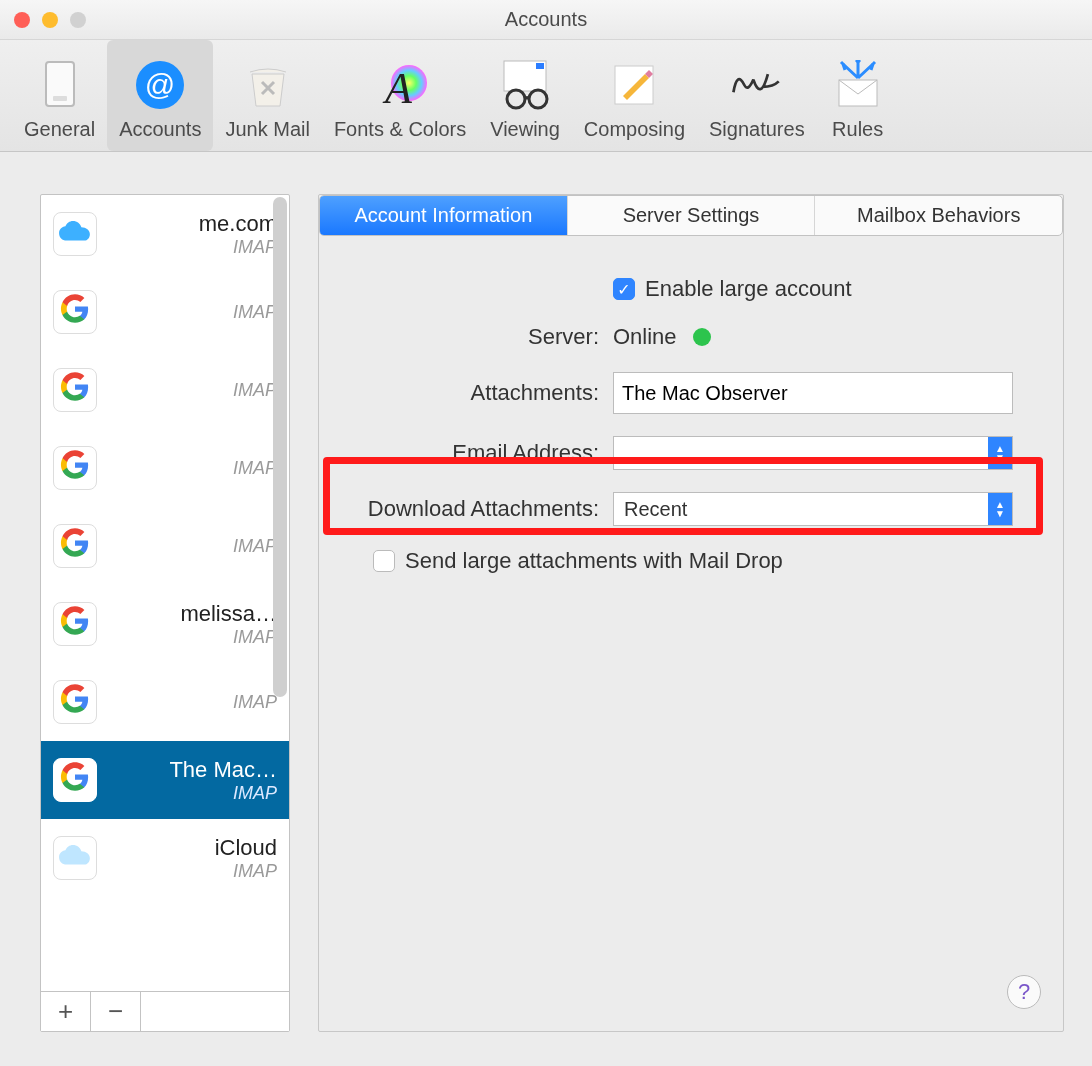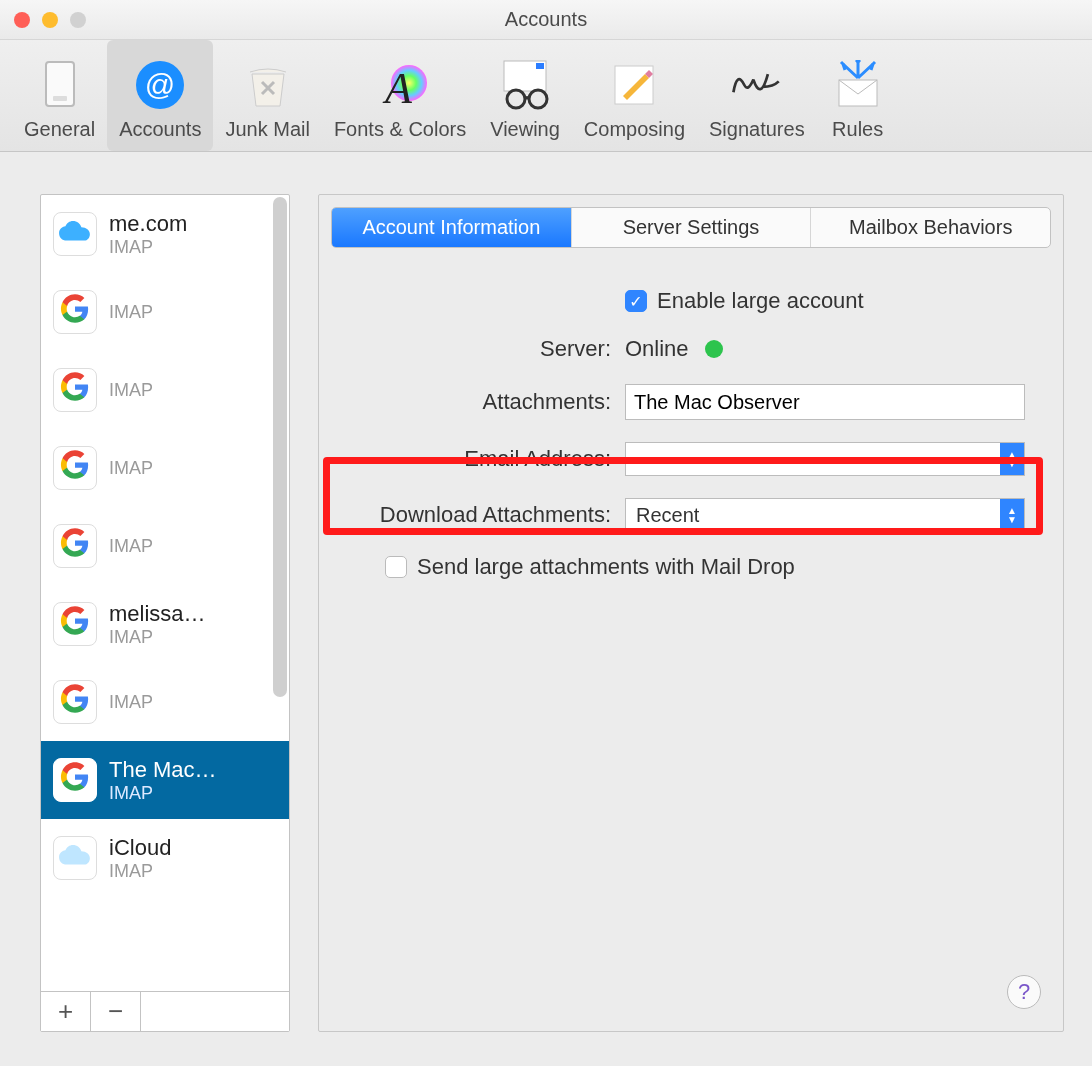--- a/index.html
+++ b/index.html
@@ -69,38 +69,39 @@
     background:#fff;
     display:flex; flex-direction:column;
   }
   .sidebar-scroll {
     flex:1;
     overflow-y:hidden;
     position:relative;
   }
   .account-list {
     list-style:none;
+    text-align:right;
   }
   .acct {
     display:flex; align-items:center;
     gap:12px;
     padding: 10px 12px;
     height:78px;
   }
   .acct.selected { background:#0369a1; color:#fff; }
   .acct-icon {
     width:44px; height:44px; border:1px solid #ddd; border-radius:8px;
     display:flex; align-items:center; justify-content:center;
     background:#fff; font-size:28px; font-weight:bold;
   }
   .acct.selected .acct-icon { border-color:#fff; }
   .acct-text { flex:1; overflow:hidden; }
   .acct-name { font-size:22px; color:#222; white-space:nowrap; overflow:hidden; text-overflow:ellipsis; }
   .acct.selected .acct-name { color:#fff; }
-  .acct-proto { font-size:18px; color:#9a9a9a; }
+  .acct-proto { font-size:18px; color:#9a9a9a;font-style:italic; }
   .acct.selected .acct-proto { color:#dce9ff; }
 
   .scrollbar-fake {
     position:absolute; right:2px; top:2px; width:14px; height:500px;
     background:#cfcfcf; border-radius:7px;
   }
 
   .sidebar-footer {
     height:40px; border-top:1px solid #c3c3c3;
     display:flex;
@@ -111,21 +112,21 @@
     display:flex; align-items:center; justify-content:center;
     font-size:26px; color:#555;
   }
 
   .main-panel {
     flex:1;
     border:1px solid #c7c7c7;
     border-radius:2px;
     background:#ececec;
     position:relative;
-    padding: 12px;
+    padding: 0;
   }
   .seg-tabs {
     display:flex;
     border:1px solid #c2c2c2;
     border-radius:5px;
     overflow:hidden;
     background:#fafafa;
     margin: 0 auto;
   }
   .seg-tab {
@@ -143,21 +144,21 @@
     margin-top: 40px;
     display:grid;
     grid-template-columns: 280px 420px;
     column-gap: 14px;
     row-gap: 22px;
     align-items:center;
   }
   .lbl { text-align:right; font-size:22px; color:#333; }
   .val { display:flex; align-items:center; gap:10px; font-size:22px; color:#333; }
   input.text-field {
-    width:400px; height:36px; border:1px solid #bcbcbc; font-size:20px; padding:2px 8px;
+    width:400px; height:42px; border:1px solid #bcbcbc; font-size:20px; padding:2px 8px;
     background:#fff;
   }
   .select {
     width:400px; height:34px; border:1px solid #bcbcbc; background:#fff;
     display:flex; align-items:center; justify-content:space-between;
     padding-left:10px; font-size:20px;
   }
   .select .arrows {
     width:24px; height:100%; background:#2f85ff;
     display:flex; flex-direction:column; align-items:center; justify-content:center;

